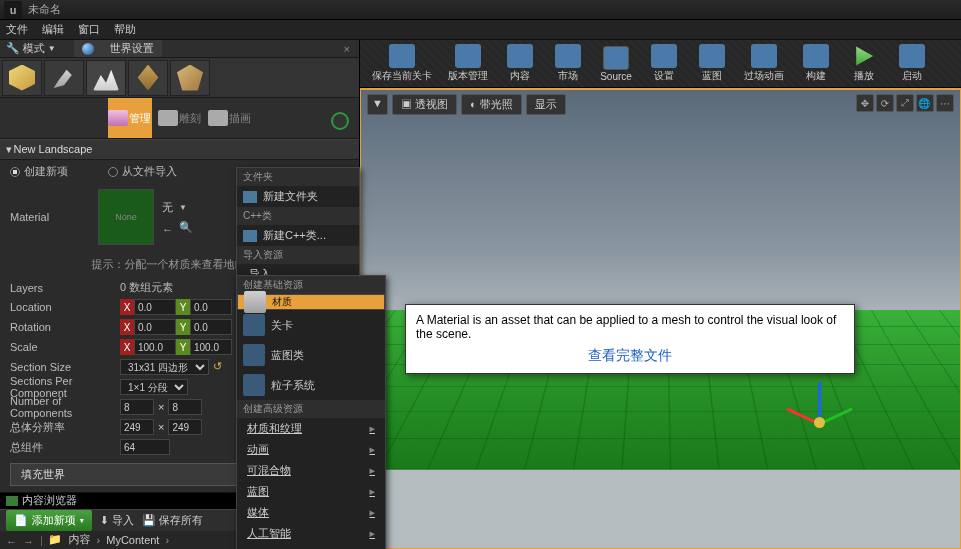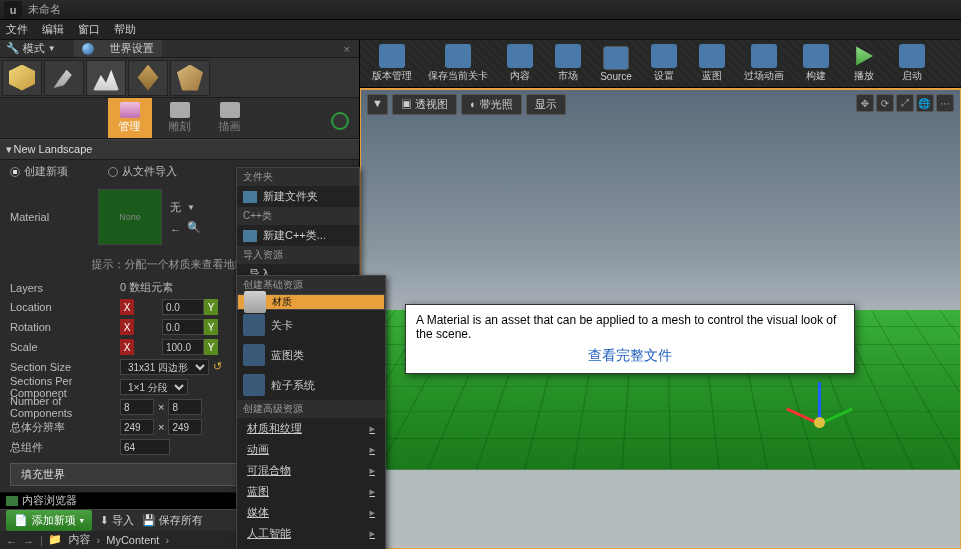--- a/index.html
+++ b/index.html
@@ -29,51 +29,51 @@
 .mode-tab { width: 40px; height: 36px; background: #3a3a3a; border: 1px solid #222; display: flex; align-items: center; justify-content: center; }
 .mode-tab.active { background: #444; }
 .mode-icon { width: 26px; height: 26px; background: #666; border-radius: 3px; }
 .mi-cube { background: linear-gradient(135deg,#f0d87a,#c79a3e); clip-path: polygon(50% 0,100% 25%,100% 75%,50% 100%,0 75%,0 25%);}
 .mi-brush { background: linear-gradient(#ddd,#999); clip-path: polygon(10% 90%,30% 60%,60% 20%,80% 40%,50% 80%);}
 .mi-land { background: linear-gradient(#fff,#ccc); clip-path: polygon(0 100%,30% 40%,50% 70%,70% 20%,100% 100%);}
 .mi-leaf { background: linear-gradient(#c8a05a,#8a6a30); clip-path: polygon(50% 0,90% 50%,50% 100%,10% 50%);}
 .mi-geo { background: linear-gradient(135deg,#d8b878,#a07840); clip-path: polygon(50% 0,100% 30%,80% 100%,20% 100%,0 30%);}
 
 .sub-tabs { height: 44px; background: #2e2e2e; display: flex; align-items: center; justify-content: center; gap: 6px; border-bottom: 1px solid #1a1a1a; position:relative; }
-.sub-tab { width: 44px; height: 40px; display: flex; flex-direction: column; align-items: center; justify-content: center; gap:1px; color:#888;}
+.sub-tab { width: 44px; height: 40px; display: flex; align-items: center; justify-content: center; gap:1px; color:#888;}
 .sub-tab.active { background: #e8a03c; color: #fff; }
 .sub-tab .sicon { width:20px; height:16px; background:#aaa; border-radius:2px;}
 .sub-tab.active .sicon { background: linear-gradient(#f0c0e0, #c070b0); }
 .sub-tabs .grad-circle { position:absolute; right:10px; top:14px; width:18px; height:18px; border-radius:50%; border:2px solid #2a9a3a; background:#333;}
 
 .section-label { background: #353535; color: #ddd; padding: 3px 6px; font-size: 11px; border-top:1px solid #404040; border-bottom:1px solid #1a1a1a;}
 .section-label .tri { color:#ccc; margin-right:2px; }
 
 .sub-options { padding: 4px 10px; display: flex; gap: 40px; }
 .sub-options label { display: flex; align-items: center; gap: 4px; color:#bbb;}
 .radio { width:10px; height:10px; border-radius:50%; border:1px solid #888; display:inline-block;}
 .radio.on { background: radial-gradient(circle,#ddd 40%,transparent 45%);}
 
 .material-row { display: flex; align-items: center; padding: 6px 10px; gap: 8px; }
 .material-row .label { width:80px; color:#bbb;}
-.mat-swatch { width: 64px; height: 56px; background: #1a5a1a; border: 1px solid #444; display: flex; align-items: center; justify-content: center; color:#888; font-size:9px;}
+.mat-swatch { width: 56px; height: 56px; background: #1a5a1a; border: 1px solid #444; display: flex; align-items: center; justify-content: center; color:#888; font-size:9px;}
 .mat-ctrl { display:flex; flex-direction:column; gap:6px; color:#bbb;}
 .mat-ctrl .row { display:flex; align-items:center; gap:6px;}
 .tri-down { font-size:8px;}
 
 .hint { text-align: center; color: #999; padding: 6px 0; }
 
 .prop-row { display: flex; align-items: center; padding: 2px 10px; height: 20px; }
 .prop-row .plabel { width: 110px; color: #bbb; }
 .prop-row .pval { color: #bbb; }
 .num-field { display:inline-flex; align-items:center; height:16px;}
 .num-field .ax { width:14px; height:16px; display:flex; align-items:center; justify-content:center; color:#fff; font-size:10px;}
 .num-field .ax.x { background:#a02020;}
 .num-field .ax.y { background:#5a8a20;}
-.num-field input { width:42px; height:16px; background:#1e1e1e; border:1px solid #444; color:#ccc; font-size:10px; padding:0 3px;margin-left:28px;}
+.num-field input { width:42px; height:16px; background:#1e1e1e; border:1px solid #444; color:#ccc; font-size:10px; padding:0 3px;}
 .sel { background:#1e1e1e; border:1px solid #444; color:#ccc; height:16px; font-size:10px; padding:0 3px;}
 .reset-btn { width:14px; height:14px; margin-left:4px; color:#e0b040;}
 
 .fill-btn { margin:6px 10px; padding:3px 10px; background:#3a3a3a; border:1px solid #555; color:#ddd; display:inline-block;}
 
 .content-browser-tab { height: 20px; background: #000000; display: flex; align-items: center; padding: 0 6px; gap:4px; border-top:1px solid #111;}
 .cb-icon { width:12px; height:10px; background:#3a7a3a;}
 
 .cb-toolbar { height: 26px; background: #2e2e2e; display: flex; align-items: center; padding: 0 6px; gap: 8px; border-top:1px solid #444;}
 .addnew-btn { background: linear-gradient(#4aa040,#2a7a20); color: #fff; padding: 3px 8px; border-radius: 2px; display: flex; align-items: center; gap: 4px; }
@@ -335,26 +335,26 @@
       <span>内容</span>
       <span class="arrow">›</span>
       <span>MyContent</span>
       <span class="arrow">›</span>
     </div>
   </div>
 
   <div class="right">
     <div class="toolbar">
       <div class="tbtn">
-          <div class="ticon"></div>
-          <div class="tlabel">版本管理</div>
-        </div>
-      <div class="tbtn">
           <div class="ticon ti-save"></div>
           <div class="tlabel">保存当前关卡</div>
+        </div>
+      <div class="tbtn">
+          <div class="ticon"></div>
+          <div class="tlabel">版本管理</div>
         </div>
       <div class="tbtn">
           <div class="ticon ti-grid"></div>
           <div class="tlabel">内容</div>
         </div>
       <div class="tbtn">
           <div class="ticon"></div>
           <div class="tlabel">市场</div>
         </div>
       <div class="tbtn">

